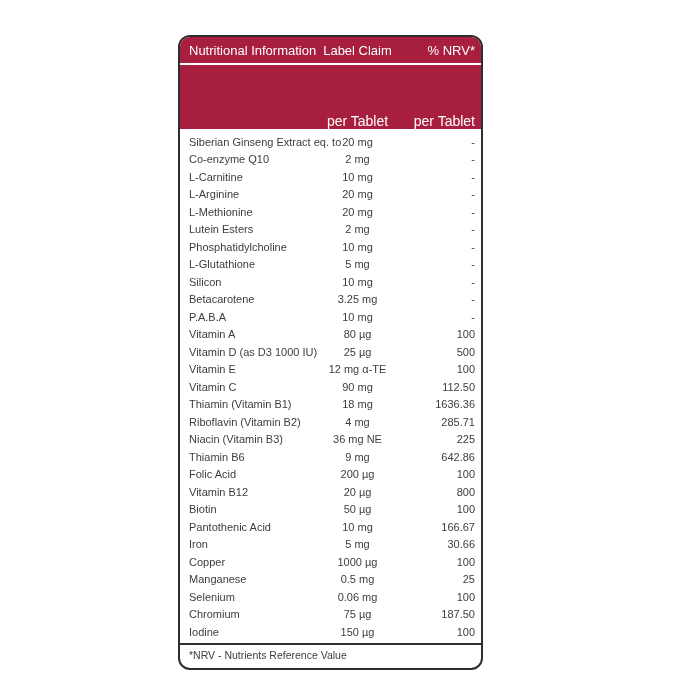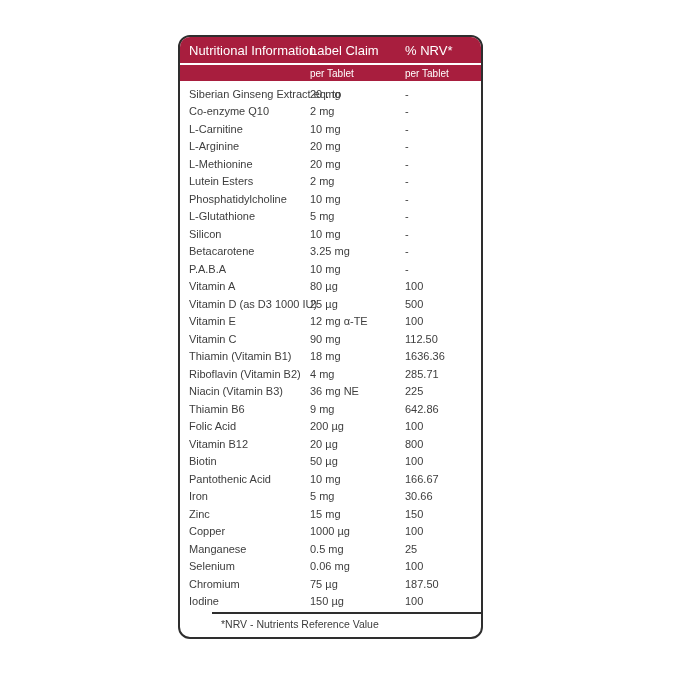--- a/index.html
+++ b/index.html
@@ -31,43 +31,42 @@
     background: var(--header-bg, #A81E3E);
     color: var(--header-text, #ffffff);
   }
   .hdr-row {
     display: flex;
     align-items: center;
     padding: 0 6px 0 9px;
   }
   .hdr-row-1 { height: 26px; font-size: 13px; }
   .hdr-divider { height: 2px; background: #ffffff; }
-  .hdr-row-2 { height: 16px; font-size: 10px; }
+  .hdr-row-2 { height: 16px; font-size: 14px; margin-top: 48px; }
   .c-name { flex: 1 1 0; min-width: 0; white-space: nowrap; text-align: left; }
-  .c-amt  { flex: 0 0 95px; white-space: nowrap; text-align: left; }
-  .c-nrv  { flex: 0 0 70px; white-space: nowrap; }
+  .c-amt  { flex: 0 0 95px; white-space: nowrap; text-align: center; }
+  .c-nrv  { flex: 0 0 70px; white-space: nowrap; text-align: right; }
   
   .tbody {
     padding: 4px 6px 2px 9px;
   }
   .row {
     display: flex;
     align-items: center;
     height: 17.5px;
     font-size: 11px;
     color: var(--body-text, #3d3d3d);
   }
   
   .footer {
     border-top: 2px solid var(--border-color, #2e2e2e);
     padding: 4px 2px 6px 9px;
     font-size: 10.5px;
     line-height: 13px;
     color: var(--body-text, #3d3d3d);
-    margin-left: 32px;
   }
   .footer .line2 { padding-left: 6px; }
 </style>
 </head>
 <body>
 
 <div class="canvas">
   <div class="panel">
 
     <div class="hdr">
@@ -222,25 +221,20 @@
     <span class="c-amt">10 mg</span>
     <span class="c-nrv">166.67</span>
   </div>
 
   <div class="row">
     <span class="c-name">Iron</span>
     <span class="c-amt">5 mg</span>
     <span class="c-nrv">30.66</span>
   </div>
 
-  <div class="row">
-    <span class="c-name">Zinc</span>
-    <span class="c-amt">15 mg</span>
-    <span class="c-nrv">150</span>
-  </div>
 
   <div class="row">
     <span class="c-name">Copper</span>
     <span class="c-amt">1000 µg</span>
     <span class="c-nrv">100</span>
   </div>
 
   <div class="row">
     <span class="c-name">Manganese</span>
     <span class="c-amt">0.5 mg</span>

